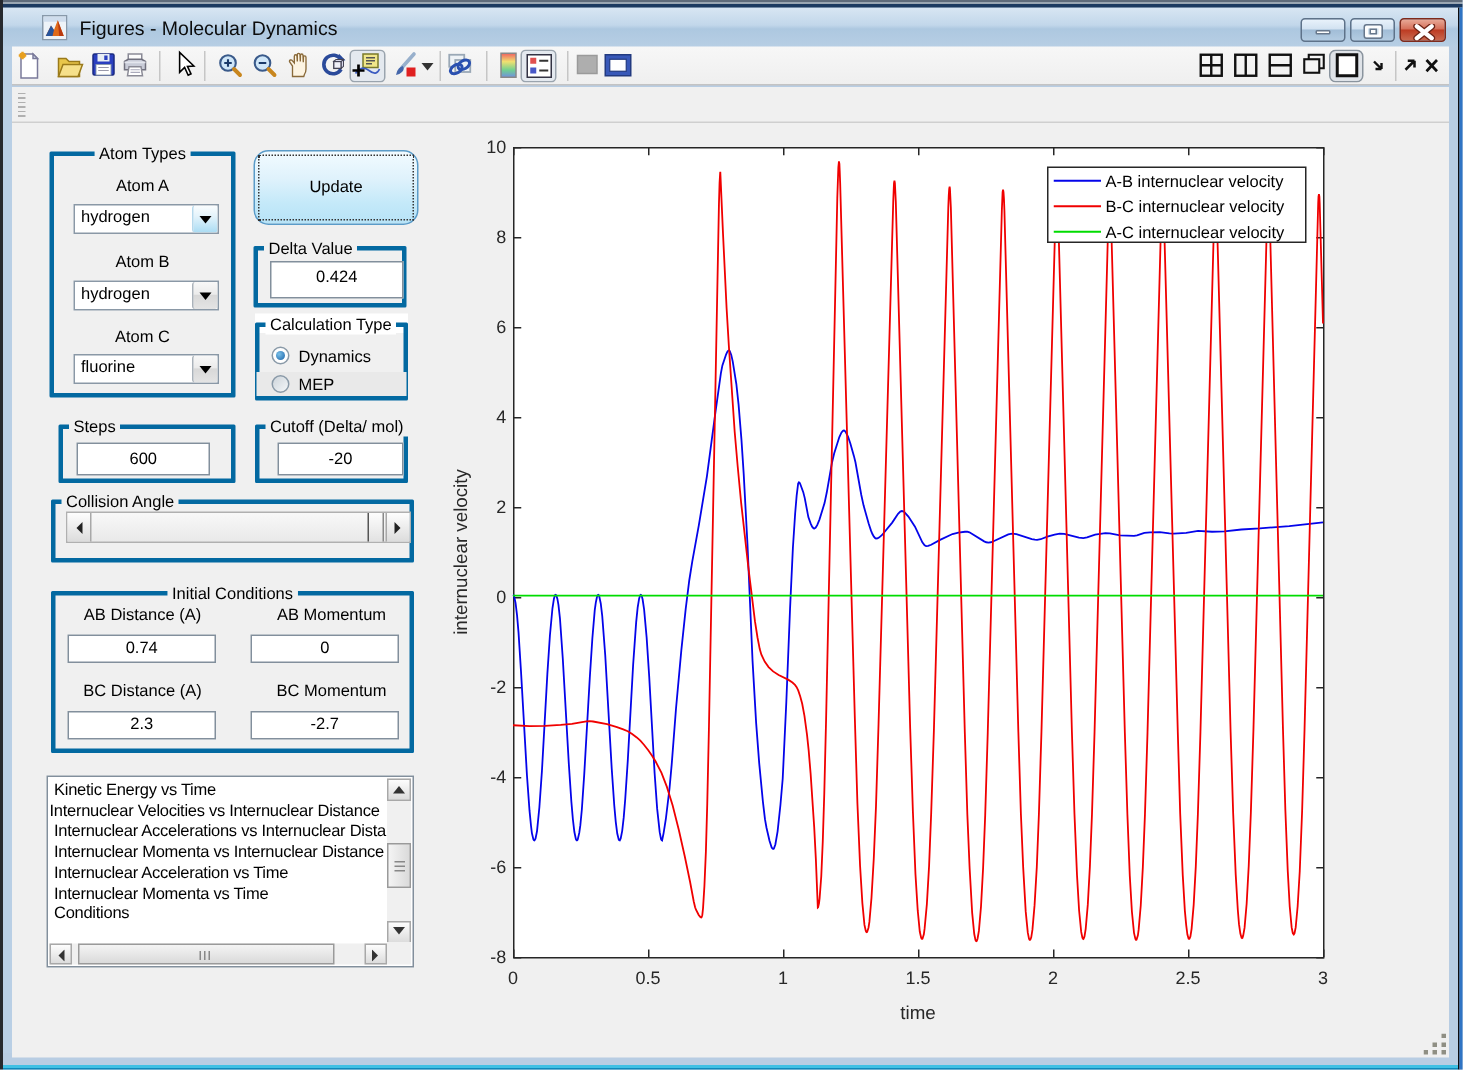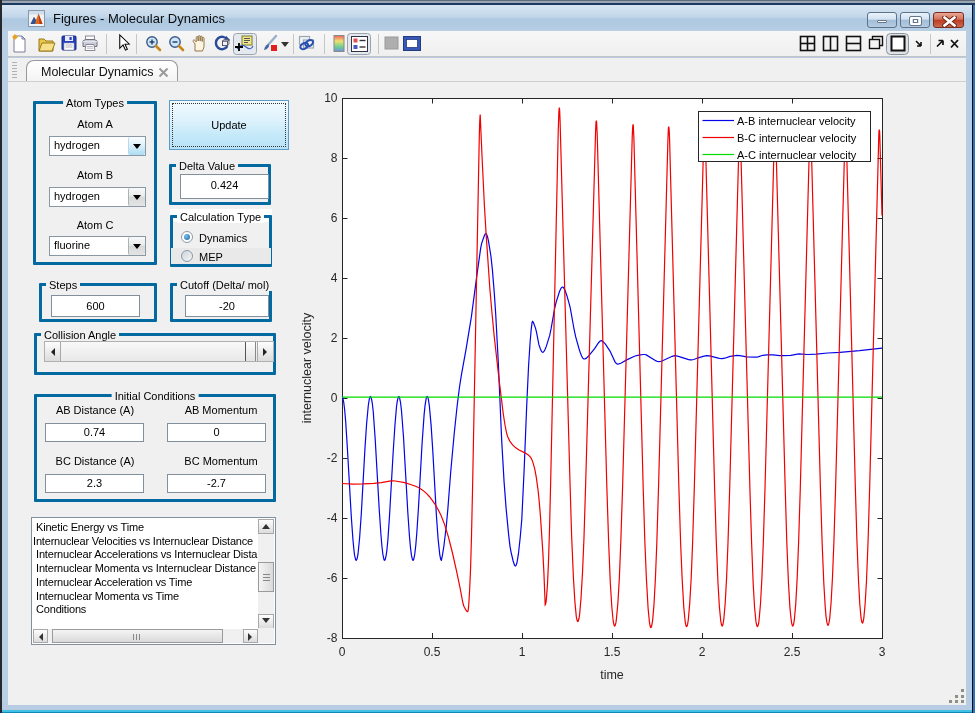--- a/index.html
+++ b/index.html
@@ -225,26 +225,20 @@
   <rect x="925" y="1" width="1" height="20" fill="#c6c6c6"></rect>
   <path d="M932,13.5 L938,7.5 M938,7.5 L938,12 M938,7.5 L933.5,7.5" stroke="#111" stroke-width="1.7" fill="none"></path>
   <path d="M946,7 L953,14.5 M953,7 L946,14.5" stroke="#111" stroke-width="1.8"></path>
   </g>
  </svg>
 </div>
 <div id="tabbar">
  <div id="grip"></div>
 
  <div id="tabline"></div>
- <div id="tab">
-        <div id="tabtext">Molecular Dynamics</div>
-  <svg class="abs" style="left:131px;top:6px" width="11" height="11" viewBox="0 0 11 11">
-   <path d="M1.5,1.5 L9.5,9.5 M9.5,1.5 L1.5,9.5" stroke="#9a9a9a" stroke-width="2"></path>
-  </svg>
- </div>
 </div>
 <div id="content"></div>
 
 <div class="gbox" style="left:33px;top:101px;width:124px;height:164px">
       <div class="ttl" style="left:50%;transform:translateX(-50%)">Atom Types</div>
     </div>
 <div class="lbl" style="left:95px;top:118px;transform:translateX(-50%)">Atom A</div>
 <div class="combo" style="left:49px;top:136px;width:97px">
       <div class="ctext">hydrogen</div>
       <div class="cbtn blue">
@@ -259,21 +253,21 @@
       </div>
     </div>
 <div class="lbl" style="left:95px;top:219px;transform:translateX(-50%)">Atom C</div>
 <div class="combo" style="left:49px;top:236px;width:97px">
       <div class="ctext">fluorine</div>
       <div class="cbtn">
         <div class="carr"></div>
       </div>
     </div>
 
-<div class="abs" style="left:169px;top:100px;width:120px;height:50px;border:1px solid #5a9bc8;border-radius:0;background:linear-gradient(#f2fbff 0%,#dff2fc 38%,#c4e9f9 72%,#b7e3f7 100%)">
+<div class="abs" style="left:169px;top:100px;width:110px;height:50px;border:1px solid #5a9bc8;border-radius:10px;background:linear-gradient(#f2fbff 0%,#dff2fc 38%,#c4e9f9 72%,#b7e3f7 100%)">
  <div class="abs" style="left:2px;top:2px;right:2px;bottom:2px;border:1px dotted #333"></div>
  <div class="abs" style="left:0;right:0;top:18px;text-align:center;font-size:11px;color:#000">Update</div>
 </div>
 
 <div class="gbox" style="left:169px;top:164px;width:102px;height:41px">
       <div class="ttl" style="left:4px">Delta Value</div>
     </div>
 <div class="edit" style="left:180px;top:174px;width:89px;height:25px;line-height:20px">0.424</div>
 
 <div class="abs" style="left:170px;top:209px;width:102px;height:13px;background:#fff"></div>

